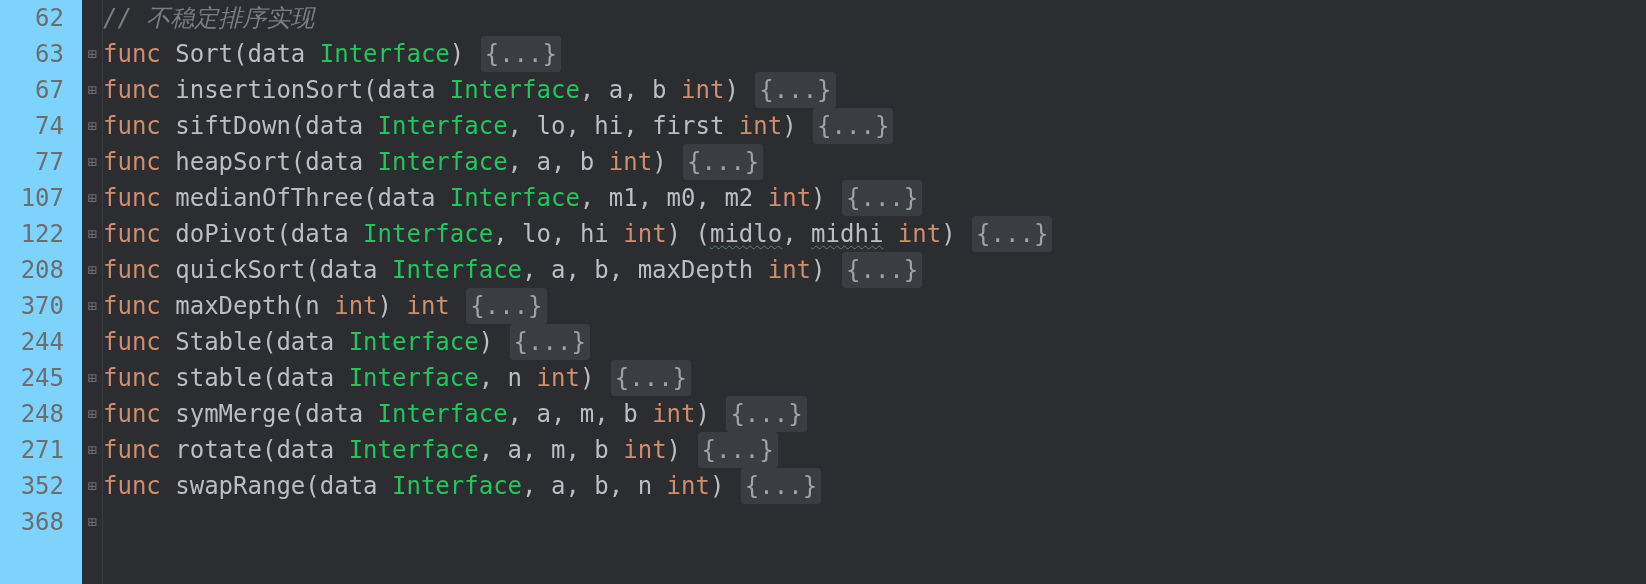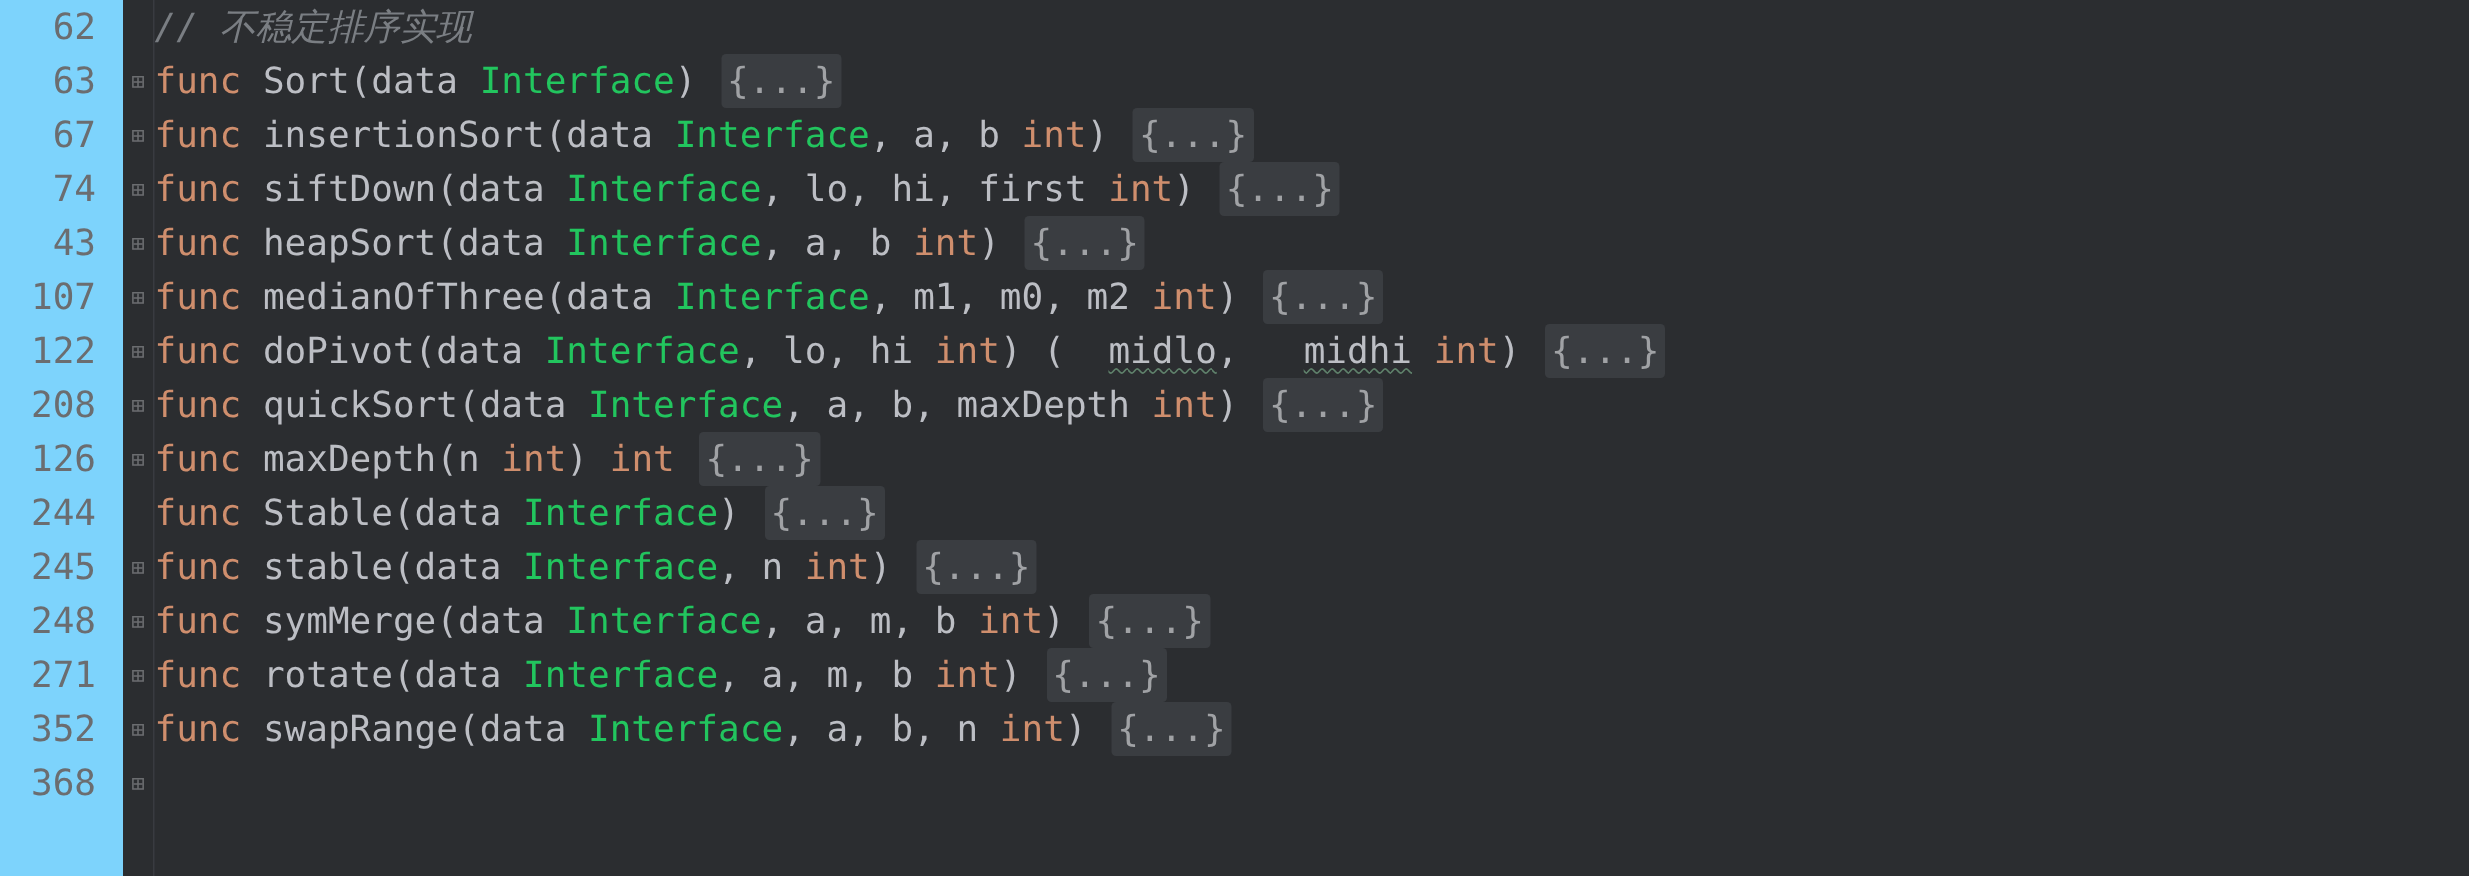--- a/index.html
+++ b/index.html
@@ -65,45 +65,44 @@
     .tok-func-name { color: #bcbec4; }
     .tok-param { color: #bcbec4; }
     .tok-type { color: #22c55e; }
     .tok-punct { color: #bcbec4; }
     .tok-default { color: #bcbec4; }
     .tok-named-return { 
       color: #bcbec4; 
       text-decoration: underline wavy #5f826b;
       text-decoration-thickness: 1px;
       text-underline-offset: 3px;
-      margin-left: 29px;
     }
     .fold-placeholder {
       background: #3a3d41;
       color: #a0a2a5;
       border-radius: 3px;
       padding: 0 4px;
       margin-left: 2px;
       font-style: normal;
     }
   </style>
 </head>
 <body>
 
 <div class="editor">
   <div class="gutter" id="gutter">
       <div class="gutter-line">62</div>
       <div class="gutter-line">63</div>
       <div class="gutter-line">67</div>
       <div class="gutter-line">74</div>
-      <div class="gutter-line">43</div>
+      <div class="gutter-line">77</div>
       <div class="gutter-line">107</div>
       <div class="gutter-line">122</div>
       <div class="gutter-line">208</div>
-      <div class="gutter-line">126</div>
+      <div class="gutter-line">370</div>
       <div class="gutter-line">244</div>
       <div class="gutter-line">245</div>
       <div class="gutter-line">248</div>
       <div class="gutter-line">271</div>
       <div class="gutter-line">352</div>
       <div class="gutter-line">368</div>
     </div>
   <div class="fold-column" id="foldcol">
       <div class="fold-marker"></div>
       <div class="fold-marker">⊞</div>

